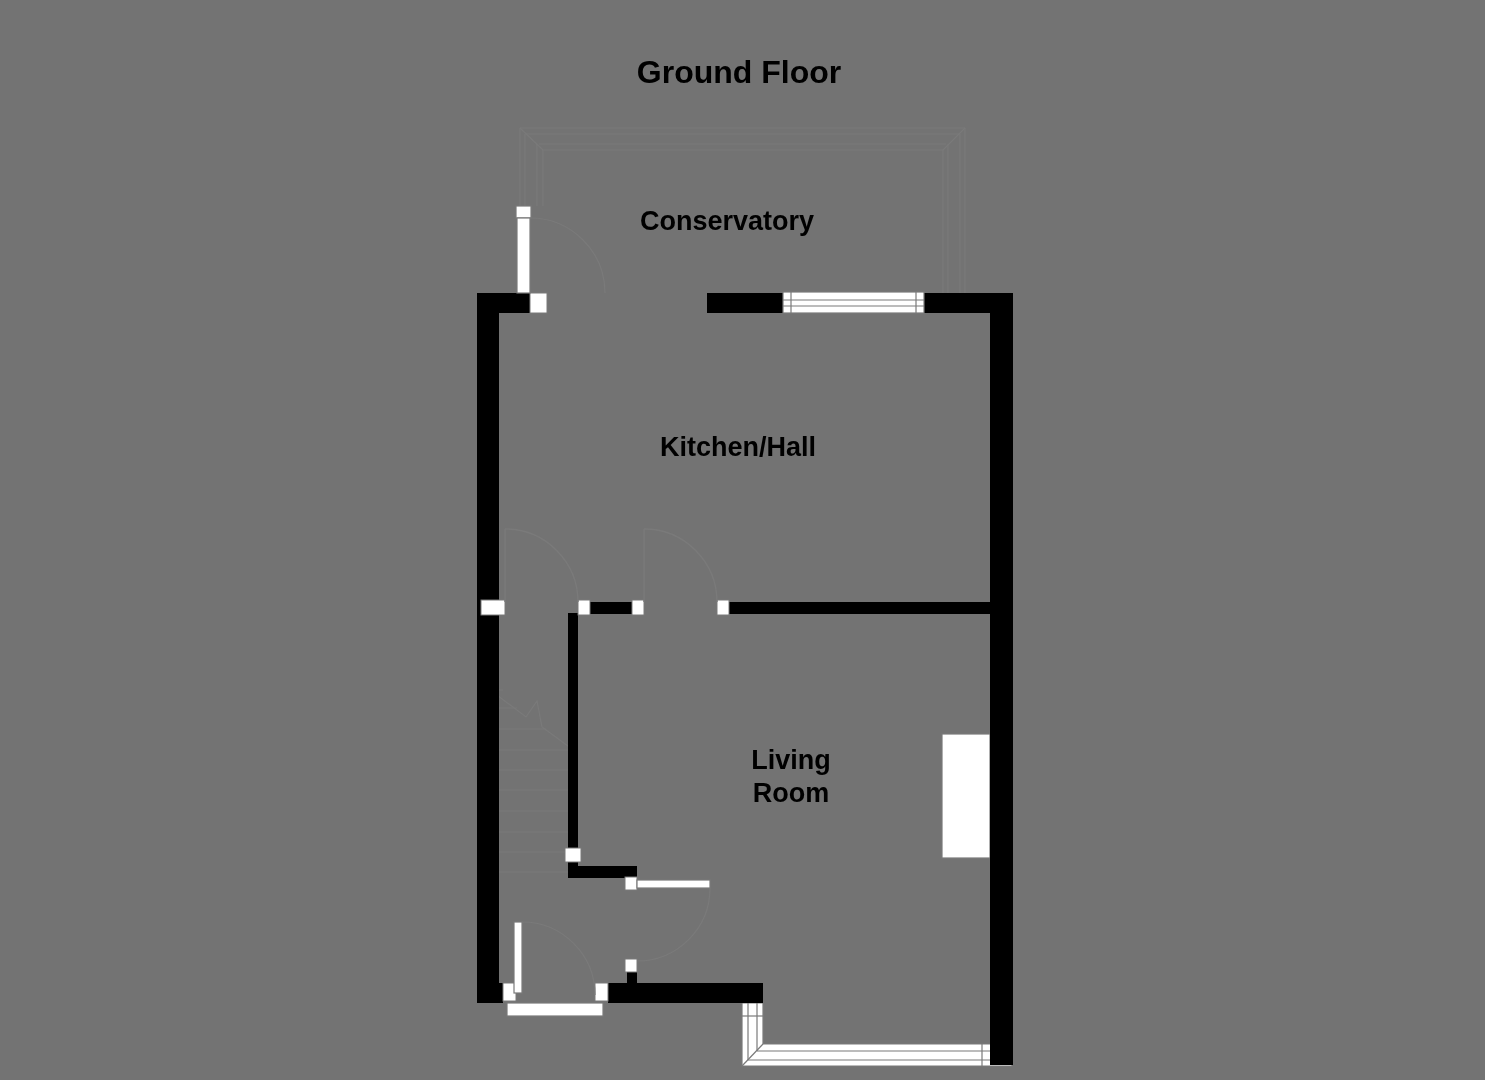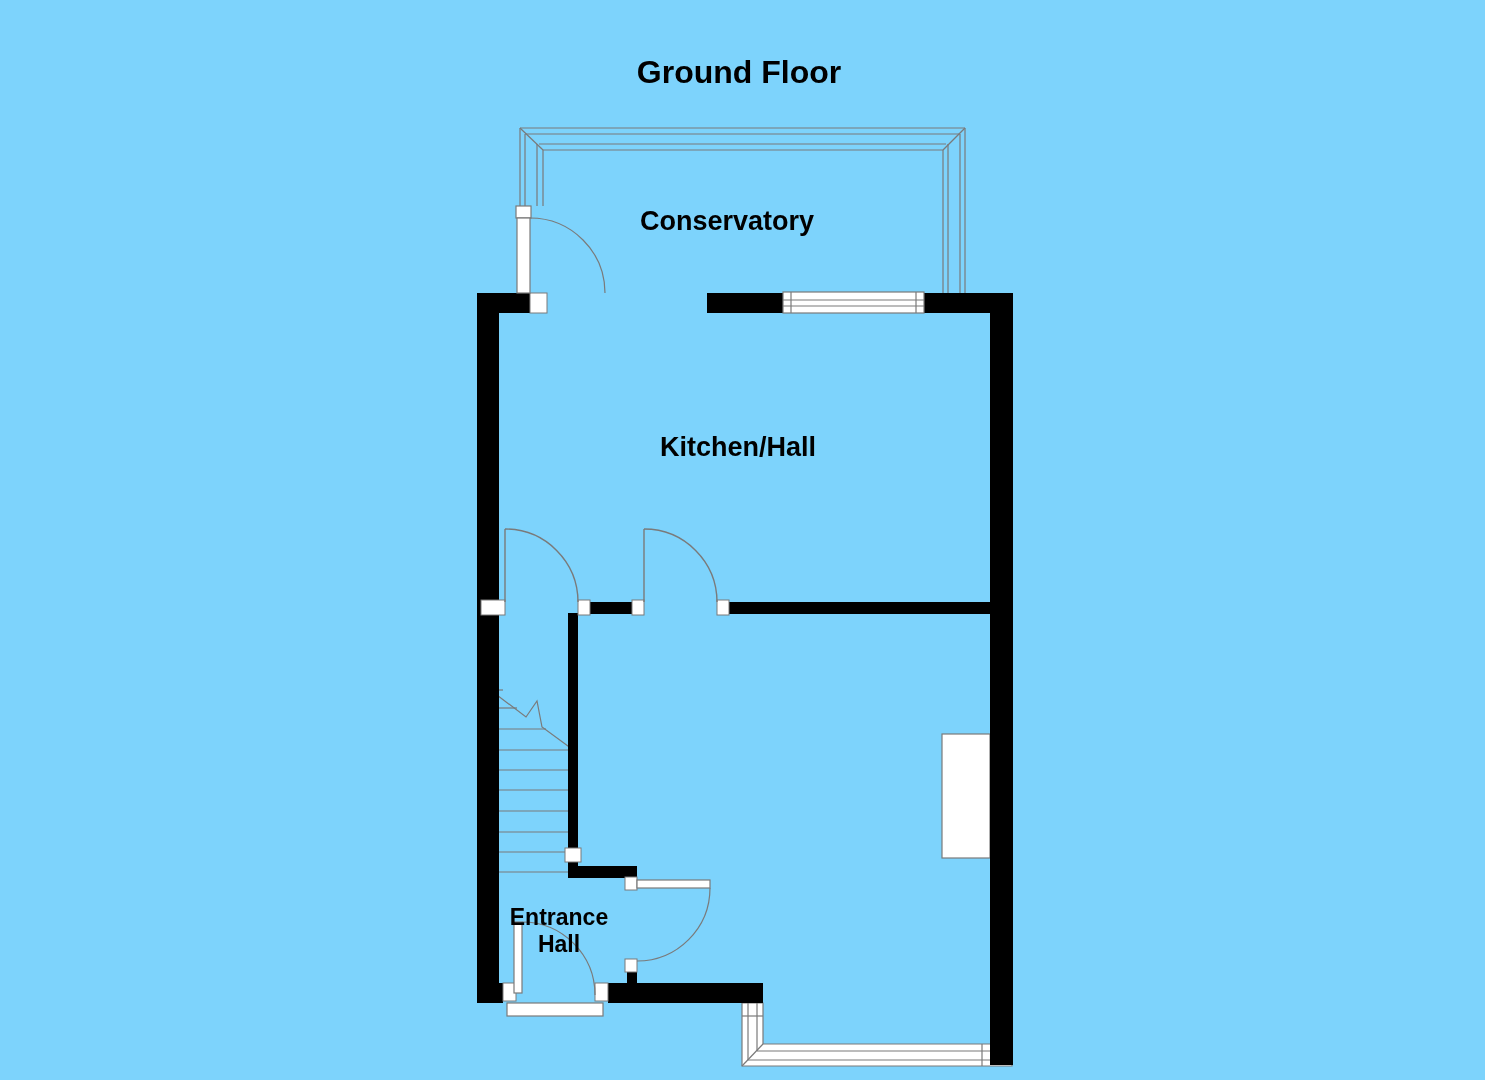--- a/index.html
+++ b/index.html
@@ -1,19 +1,19 @@
 <!DOCTYPE html>
 <html><head>
 <meta charset="utf-8">
 <style>
   html,body{margin:0;padding:0;background:#ffffff;}
   .canvas{
     position:relative;
     width:1485px;height:1080px;
-    background:#7dd3fc;
+    background:#737373;
     font-family:"Liberation Sans", sans-serif;
     overflow:hidden;
   }
   .plan-svg{position:absolute;left:0;top:0;}
   .lbl{
     position:absolute;
     transform:translateX(-50%);
     color:#000000;
     font-weight:bold;
     text-align:center;
@@ -145,16 +145,16 @@
       <path d="M522,922 A73,73 0 0 1 595,995"></path>
     </g>
   </svg>
 
   <div class="lbl title" style="left:739px;top:54px;">Ground Floor</div>
 
   <div class="lbl room" style="left:727px;top:206px;">Conservatory</div>
 
   <div class="lbl room" style="left:738px;top:432px;">Kitchen/Hall</div>
 
+  <div class="lbl room wrap living" style="left:791px;top:744px;">Living Room</div>
 
-  <div class="lbl wrap hall" style="left:559px;top:904px;">Entrance Hall</div>
 
 </div>
 
 </body></html>

